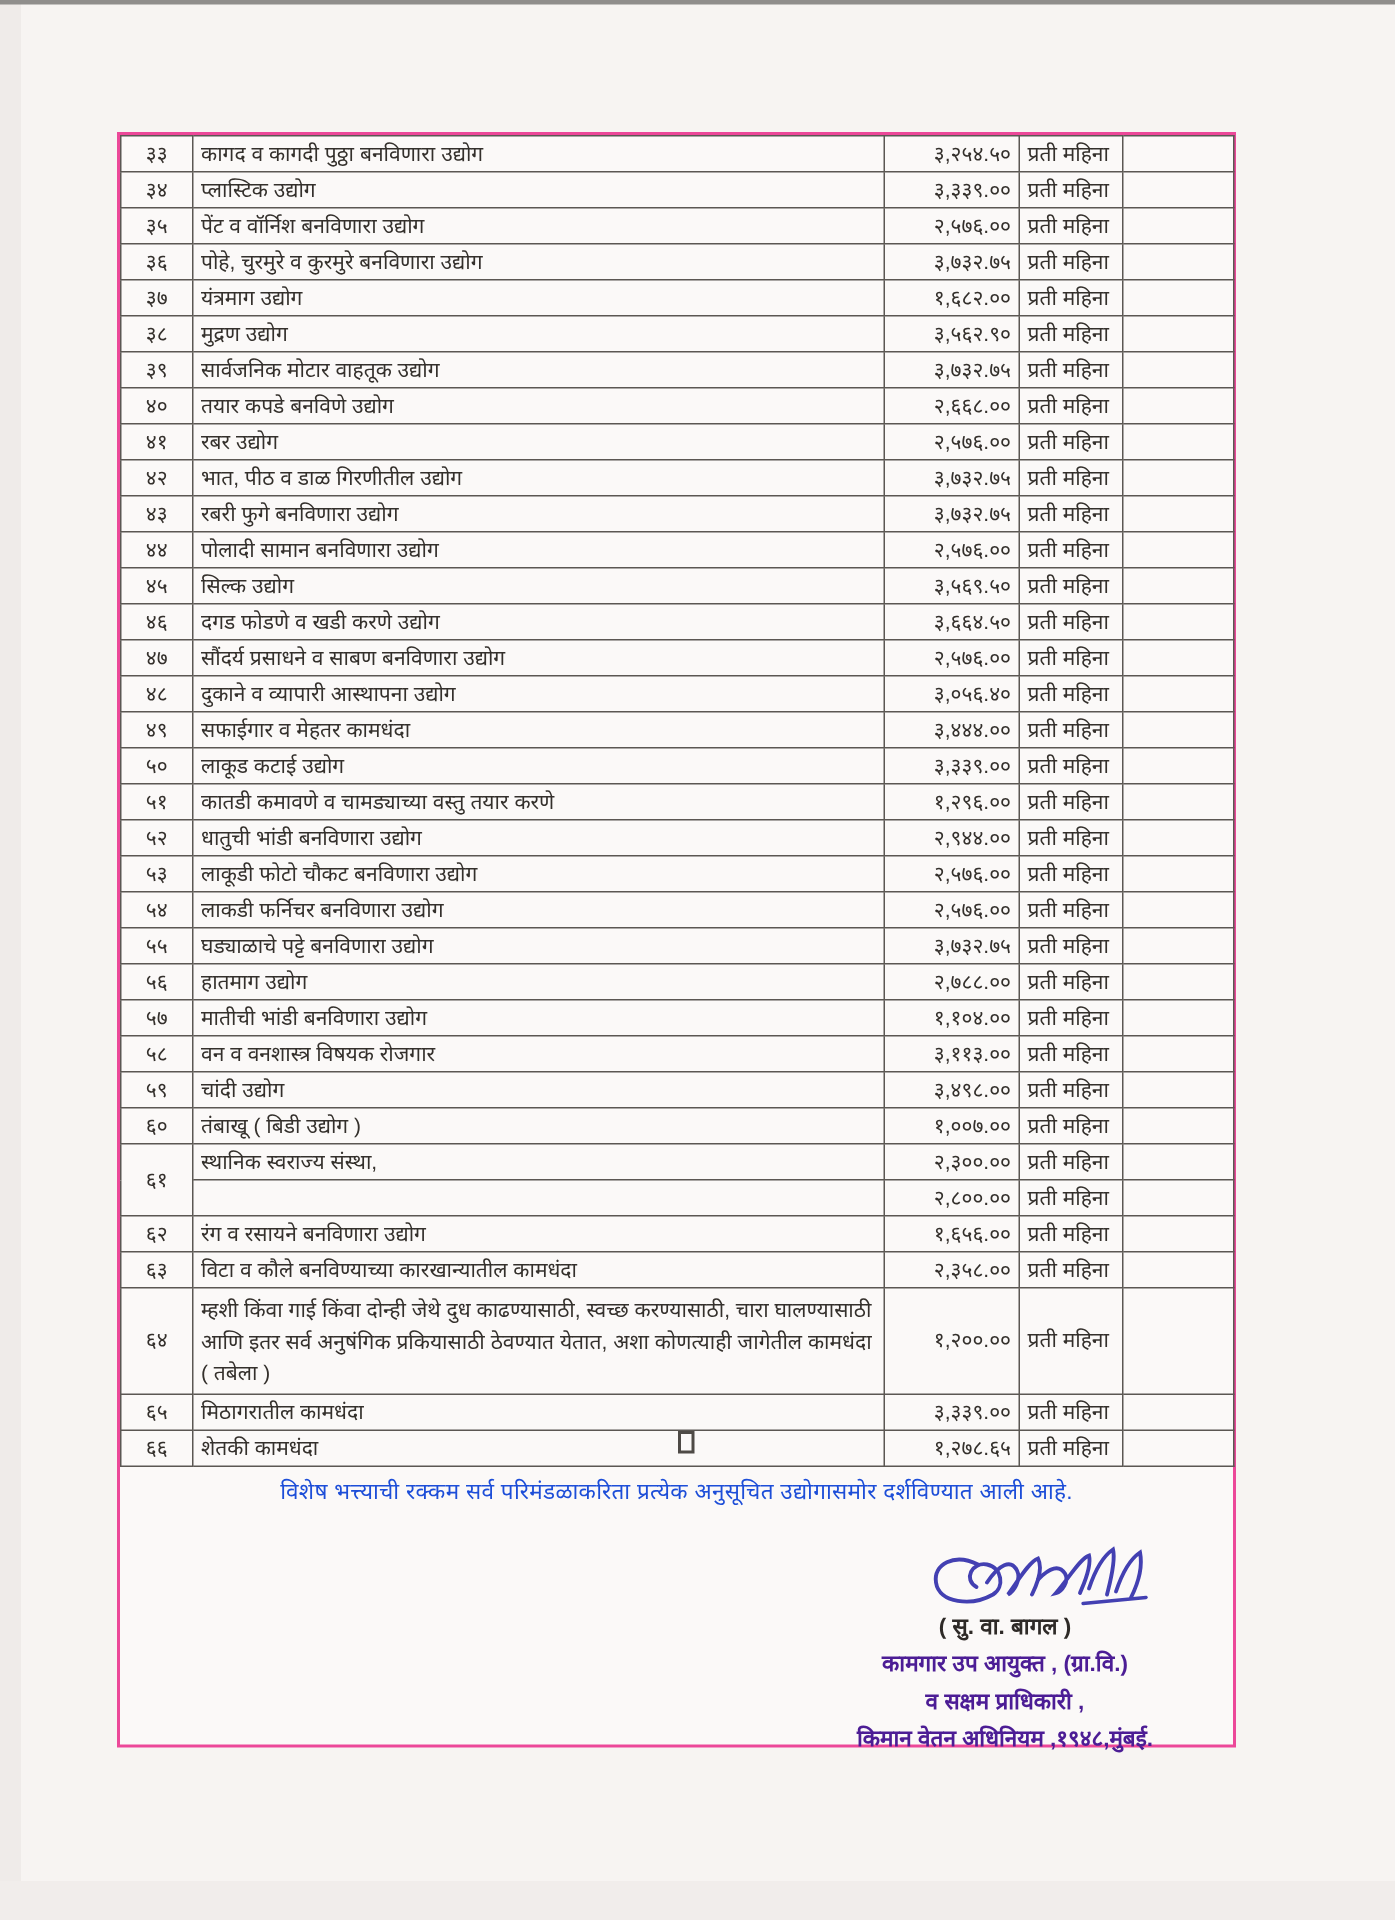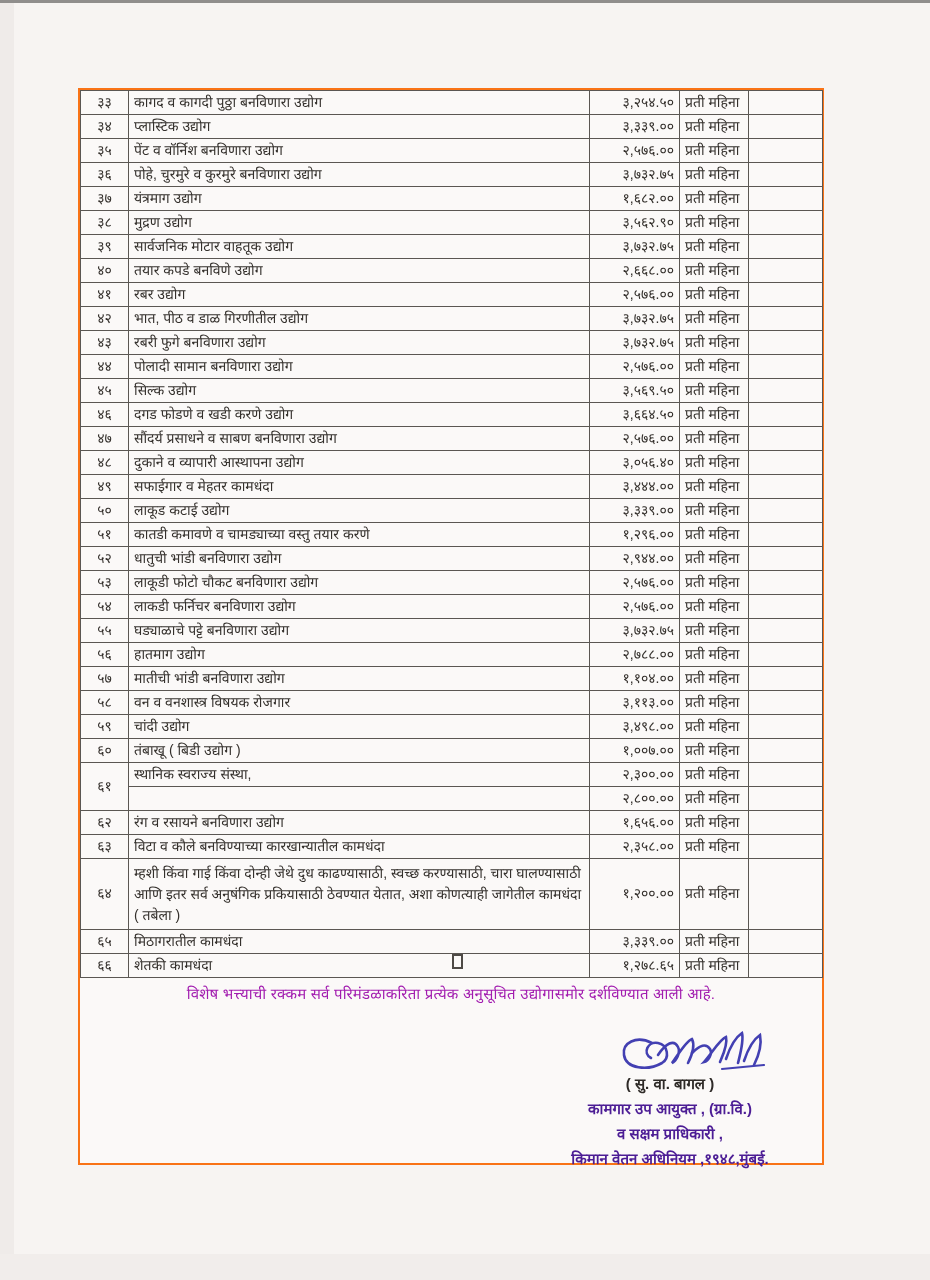--- a/index.html
+++ b/index.html
@@ -9,21 +9,21 @@
     font-family:"Liberation Sans", sans-serif;
     color:#34302c;
     overflow:hidden;
   }
   .scan-top-edge { position:absolute; top:0; left:0; width:930px; height:3px; background:#908e8c; }
   .scan-shade-left { position:absolute; top:0; left:0; width:14px; height:1280px; background:#efebe9; }
   .scan-shade-bottom { position:absolute; left:0; bottom:0; width:930px; height:26px; background:#f1edeb; }
 
   .doc-box {
     position:absolute; left:78px; top:88px; width:746px; height:1077px;
-    box-sizing:border-box; border:2px solid #f97316; background:#fbf9f8;
+    box-sizing:border-box; border:2px solid #ec4899; background:#fbf9f8;
   }
 
   table.wage { border-collapse:collapse; table-layout:fixed; width:742px; }
   table.wage td {
     border:1px solid #5b5753;
     font-size:14px; line-height:1.25;
     padding:1px 5px; height:21px;
     overflow:hidden; white-space:nowrap;
     vertical-align:middle;
   }
@@ -38,21 +38,21 @@
   .sub-a { left:200px; }
   .sub-b { left:220px; }
 
   .footer-area { position:absolute; left:0; right:0; top:867px; height:206px; }
   .tab-mark {
     position:absolute; left:372px; top:-3px; width:11px; height:15px;
     box-sizing:border-box; border:2px solid #4e4a46; background:#fbf9f8;
   }
   .note-line {
     position:absolute; top:26px; left:0; width:100%;
-    text-align:center; font-size:15px; color:#a21caf; letter-spacing:0.2px;
+    text-align:center; font-size:15px; color:#1d4ed8; letter-spacing:0.2px;
   }
   .sig-block {
     position:absolute; top:108px; left:440px; width:300px; text-align:center;
   }
   .sig-scribble { position:absolute; top:-40px; left:98px; width:150px; height:58px; }
   .sig-name  { font-size:15px; font-weight:bold; color:#2e2a27; margin-top:8px; }
   .sig-line  { font-size:15px; font-weight:bold; color:#4c1d95; margin-top:5px; }
 </style>
 </head>
 <body>

